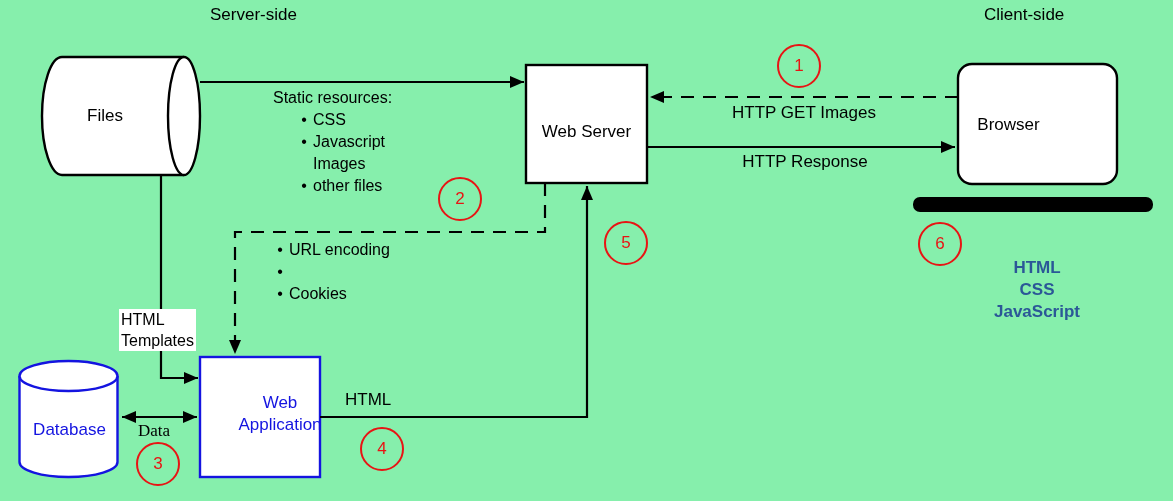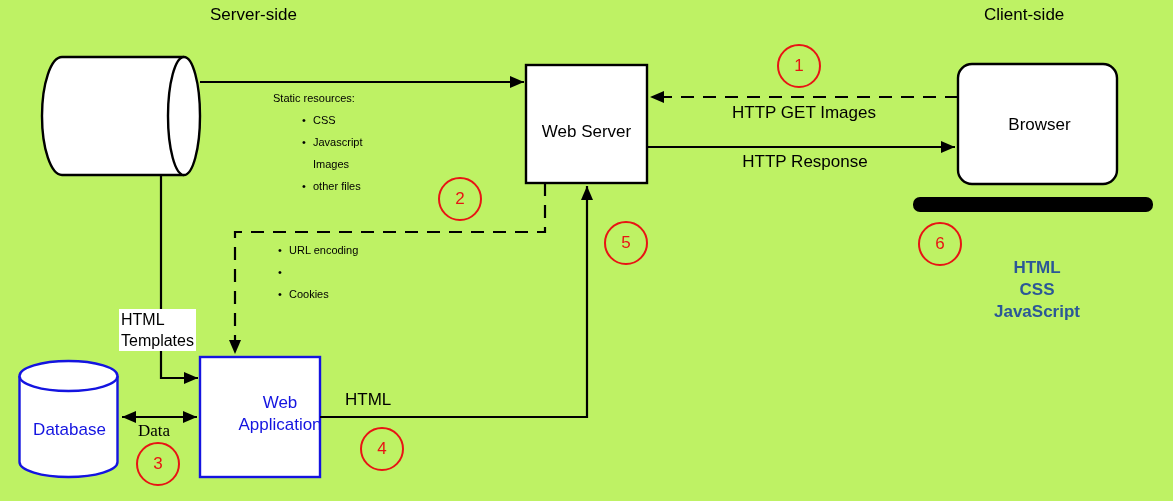--- a/index.html
+++ b/index.html
@@ -1,25 +1,25 @@
 <!DOCTYPE html>
 <html><head>
 <meta charset="utf-8">
 <style>
   html,body{margin:0;padding:0;background:#fff;}
   .canvas{
-    position:relative;width:1173px;height:501px;background:#bef264;
+    position:relative;width:1173px;height:501px;background:#86efac;
     font-family:"Liberation Sans", sans-serif;color:#000;overflow:hidden;
   }
   svg.layer{position:absolute;left:0;top:0;z-index:0;}
   .txt{position:absolute;z-index:1;font-size:17px;line-height:21px;white-space:nowrap;}
   .center{text-align:center;}
   .blue{color:#1414e0;}
   .navy{color:#2b5797;font-weight:bold;}
-  .listblock{position:absolute;z-index:1;font-size:11px;line-height:22px;white-space:nowrap;}
+  .listblock{position:absolute;z-index:1;font-size:16px;line-height:22px;white-space:nowrap;}
   .listblock .title{margin:0;}
   .brow{display:flex;align-items:baseline;}
   .brow .bullet{width:18px;text-align:center;flex:0 0 18px;}
   .brow.nobullet .bullet{visibility:hidden;}
   .step{
     position:absolute;z-index:2;width:40px;height:40px;border-radius:50%;
     border:2.5px solid #e81414;color:#e81414;font-size:17px;
     display:flex;align-items:center;justify-content:center;background:transparent;
   }
   .wbg{background:#fff;padding:0 2px;}
@@ -59,22 +59,23 @@
     <path d="M958,97 L650,97" fill="none" stroke="#000" stroke-width="2.2" stroke-dasharray="13 9" marker-end="url(#arr)"></path>
     <path d="M647,147 L955,147" fill="none" stroke="#000" stroke-width="2.2" marker-end="url(#arr)"></path>
     <path d="M545,183 L545,232 L235,232 L235,354" fill="none" stroke="#000" stroke-width="2.2" stroke-dasharray="13 9" marker-end="url(#arr)"></path>
     <path d="M122,417 L197,417" fill="none" stroke="#000" stroke-width="2.2" marker-start="url(#arr)" marker-end="url(#arr)"></path>
     <path d="M320,417 L587,417 L587,186" fill="none" stroke="#000" stroke-width="2.2" marker-end="url(#arr)"></path>
   </svg>
 
   <div class="txt" style="left:210px;top:4px;">Server-side</div>
   <div class="txt" style="left:984px;top:4px;">Client-side</div>
 
+  <div class="txt center" style="left:42px;top:105px;width:126px;">Files</div>
   <div class="txt center" style="left:526px;top:121px;width:121px;">Web Server</div>
-  <div class="txt center" style="left:958px;top:114px;width:163px;">Browser</div>
+  <div class="txt center" style="left:927px;top:114px;width:163px;">Browser</div>
 
   <div class="listblock" style="left:273px;top:87px;">
     <div class="title">Static resources:</div>
     <div class="brow" style="margin-left:22px;">
       <span class="bullet">•</span>
       <span>CSS</span>
     </div>
     <div class="brow" style="margin-left:22px;">
       <span class="bullet">•</span>
       <span>Javascript</span>

